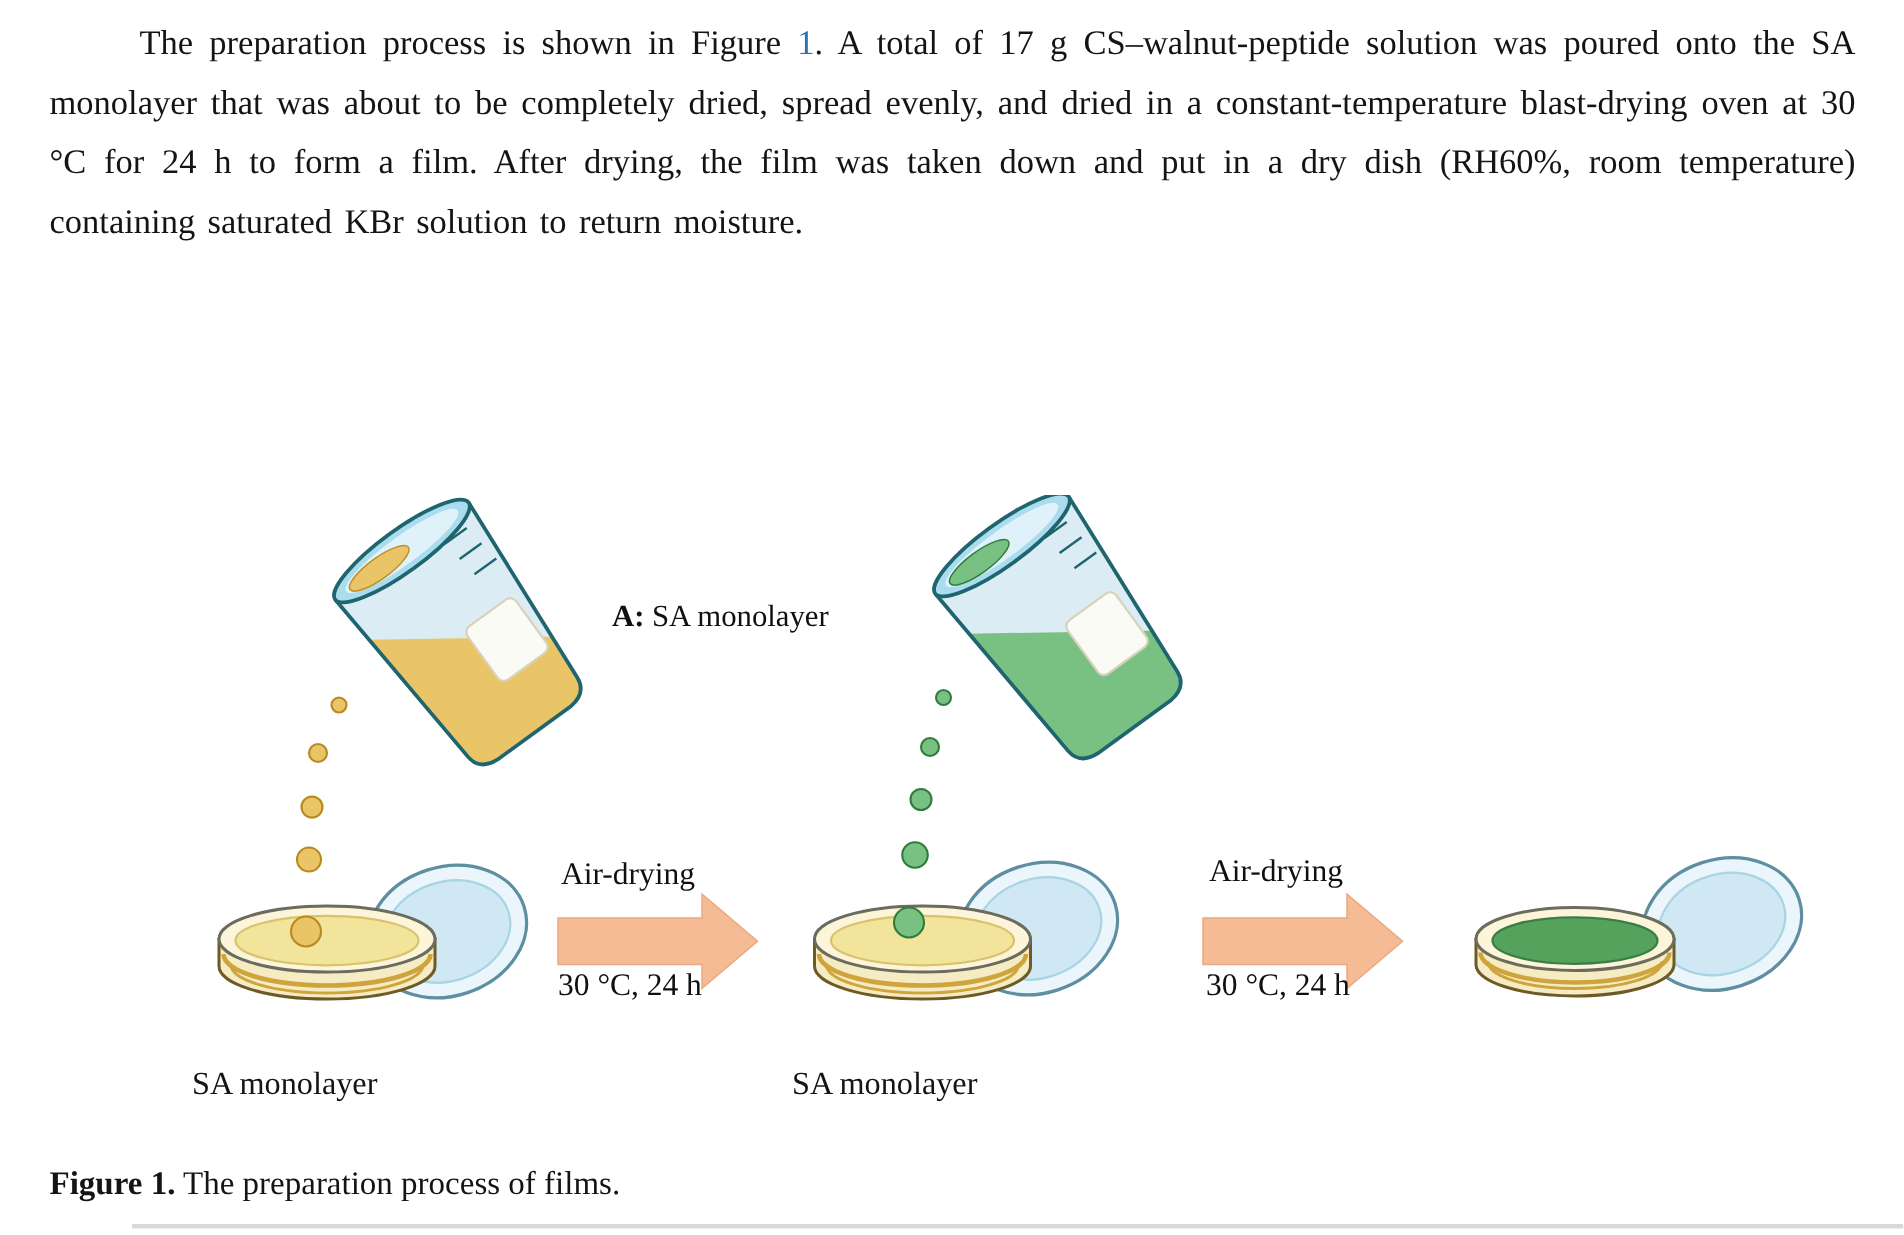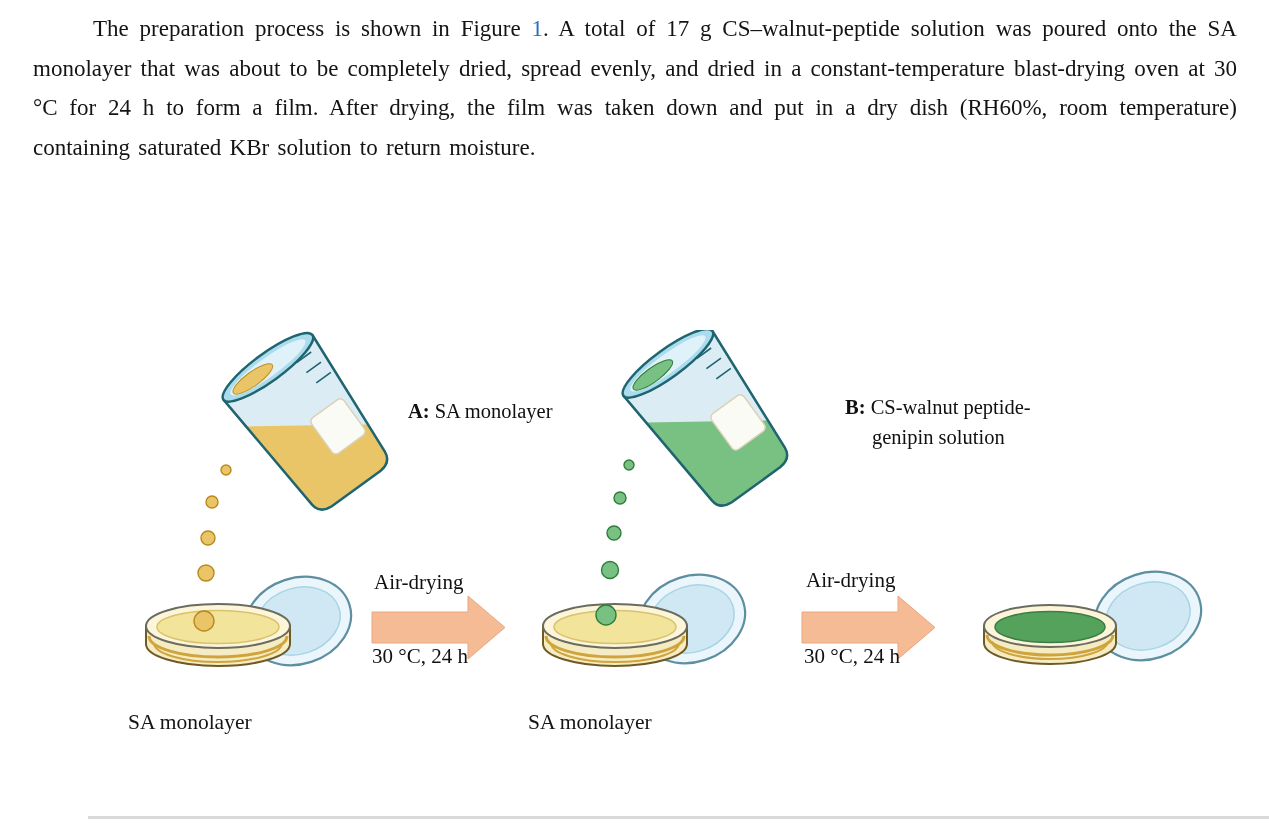--- a/index.html
+++ b/index.html
@@ -136,30 +136,29 @@
         <circle cx="610" cy="240" r="8.5"></circle>
         <circle cx="606" cy="285" r="10"></circle>
       </g>
 
       <path d="M372 282 L468 282 L468 266 L505 297.5 L468 329 L468 313 L372 313 Z" stroke="#eba87f" stroke-width="1" fill="#f5bb95"></path>
       <path d="M802 282 L898 282 L898 266 L935 297.5 L898 329 L898 313 L802 313 Z" stroke="#eba87f" stroke-width="1" fill="#f5bb95"></path>
     </svg>
 
     <div class="fig-label label-a"><span class="bold">A:</span><span>SA monolayer</span></div>
 
-    <div class="fig-label label-b">
-      <div class="line1"><span class="bold">B:</span>
-        <span>CS-walnut peptide-</span></div>
-      <div class="line2">genipin solution</div>
-    </div>
 
     <div class="fig-label arrow-top-1">Air-drying</div>
     <div class="fig-label arrow-bottom-1">30 °C, 24 h</div>
     <div class="fig-label arrow-top-2">Air-drying</div>
     <div class="fig-label arrow-bottom-2">30 °C, 24 h</div>
 
     <div class="stage-caption stage-1">SA monolayer</div>
     <div class="stage-caption stage-2">SA monolayer</div>
   </div>
 
+  <p class="caption">
+    <span class="bold">Figure 1.</span>
+    <span>The preparation process of films.</span>
+  </p>
 
   <div class="bottom-rule"></div>
 </div>
 
 </body></html>

